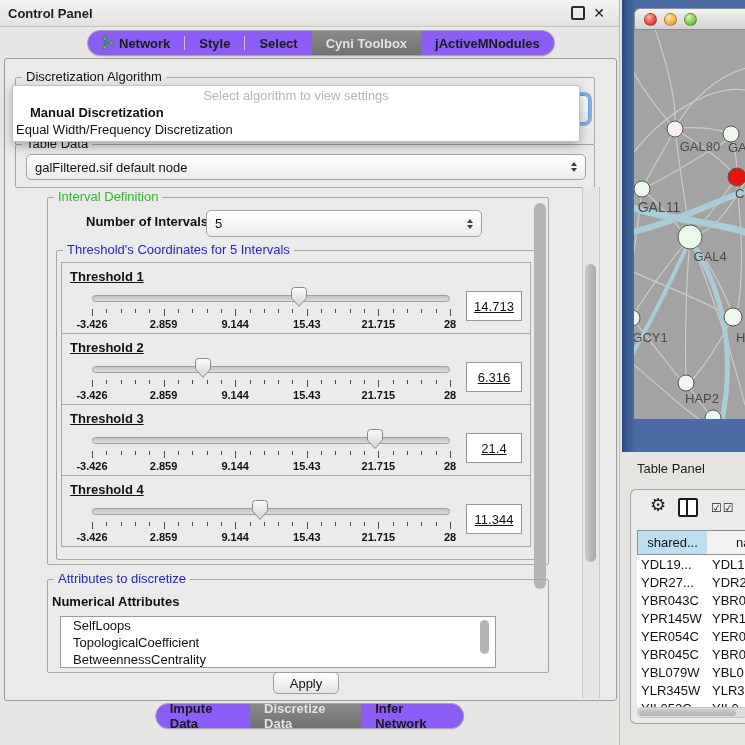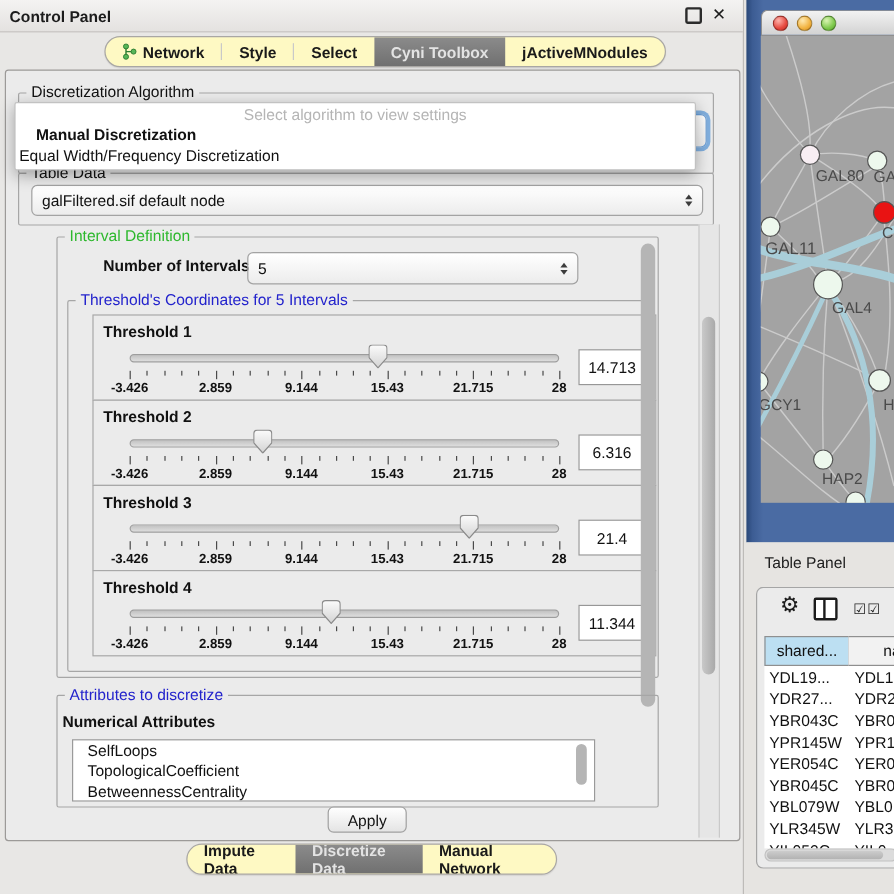--- a/index.html
+++ b/index.html
@@ -9,21 +9,21 @@
   
   .cp{position:absolute;left:0;top:0;width:619px;height:745px;background:#e8e7e5;border-right:1px solid #bdbbb8;}
   .cp-titlebar{position:absolute;left:0;top:0;width:619px;height:26px;background:linear-gradient(#f4f3f2,#e4e2e0);
                border-bottom:1px solid #c6c4c1;display:flex;align-items:center;}
   .cp-title{margin-left:8px;color:#1c1c1c;font-weight:bold;}
   .win-btns{position:absolute;right:14px;top:0;height:26px;display:flex;align-items:center;gap:8px;}
   .win-restore{width:10px;height:10px;border:2px solid #2b2b2b;border-radius:2px;}
   .win-close{font-family:"DejaVu Sans",sans-serif;font-weight:700;font-size:14px;color:#1b1b1b;line-height:1;}
 
   
-  .seg-bar{position:absolute;display:flex;align-items:stretch;background:#fef9c3;border:1px solid #a9a7a4;
+  .seg-bar{position:absolute;display:flex;align-items:stretch;background:#8b5cf6;border:1px solid #a9a7a4;
            border-radius:13px;overflow:hidden;height:24px;box-shadow:0 1px 1px rgba(0,0,0,.08);}
   .seg{display:flex;align-items:center;gap:5px;padding:0 14px;font-weight:700;color:#1a1a1a;cursor:default;}
   .seg.sel{background:linear-gradient(#8b8b8b,#707070);color:#e3e3e3;}
   .seg-div{width:1px;background:#c9c9c9;margin:5px 0;}
   .top-tabs{left:87px;top:30px;}
   .bottom-tabs{left:50%;transform:translateX(-50%);top:703px;}
 
   
   .content{position:absolute;left:4px;top:58px;width:611px;height:641px;background:#ebebeb;
            border:1px solid #9c9a98;border-radius:3px;}
@@ -188,21 +188,21 @@
         <div class="combo" style="left:158px;top:12px;width:258px;height:25px;">
           <span>5</span>
           <span class="combo-arrows">
               <span class="arr-up"></span>
               <span class="arr-dn"></span>
             </span>
         </div>
 
         <div class="group" style="left:8px;top:52px;width:480px;height:308px;">
           <span class="legend blue">Threshold's Coordinates for 5 Intervals</span>
-          <div id="thresh-stack" style="position:absolute;left:20px;top:12px;width:470px;">
+          <div id="thresh-stack" style="position:absolute;left:4px;top:12px;width:470px;text-decoration:underline;">
               <div class="thresh">
                 <div class="thresh-label">Threshold 1</div>
                 <div class="thresh-body">
                   <div class="slider-wrap">
                     <div class="track"></div>
                     <div class="handle" style="left: 57.7197%;"><svg width="16" height="20" viewBox="0 0 16 20">
                         <path d="M3.5,0.5 H12.5 Q15.5,0.5 15.5,3.5 V11 L8,19.5 L0.5,11 V3.5 Q0.5,0.5 3.5,0.5 Z" fill="url(#hgrad)" stroke="#8a8a8a"></path>
                       </svg></div>
                     <div class="tick major" style="left: 0%;"></div>
                     <div class="tick minor" style="left: 4%;"></div>
@@ -407,21 +407,21 @@
     </div>
 
     <div class="seg-bar bottom-tabs" id="bottom-tabs">
         <span class="seg">
           <span>Impute Data</span>
         </span>
         <span class="seg sel">
           <span>Discretize Data</span>
         </span>
         <span class="seg">
-          <span>Manual Network</span>
+          <span>Infer Network</span>
         </span>
       </div>
   </div>
 
   <div class="net-frame"></div>
   <div class="mac-win">
     <div class="mac-titlebar">
       <span class="tl red"></span>
       <span class="tl yellow"></span>
       <span class="tl green"></span>

